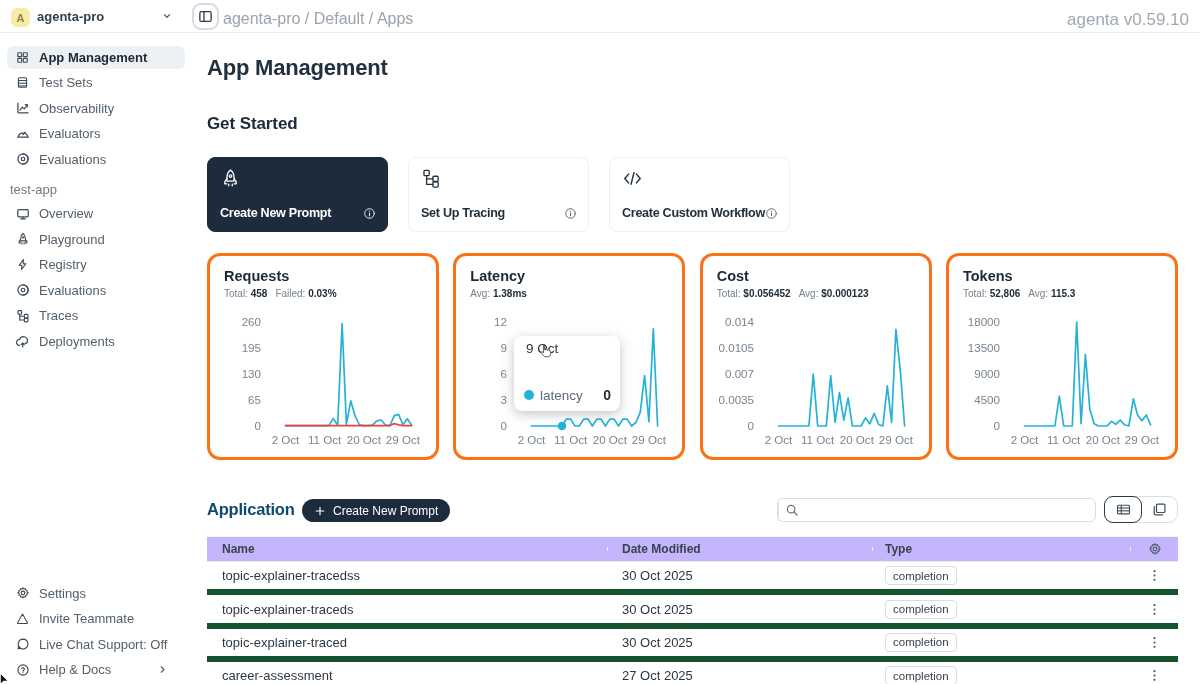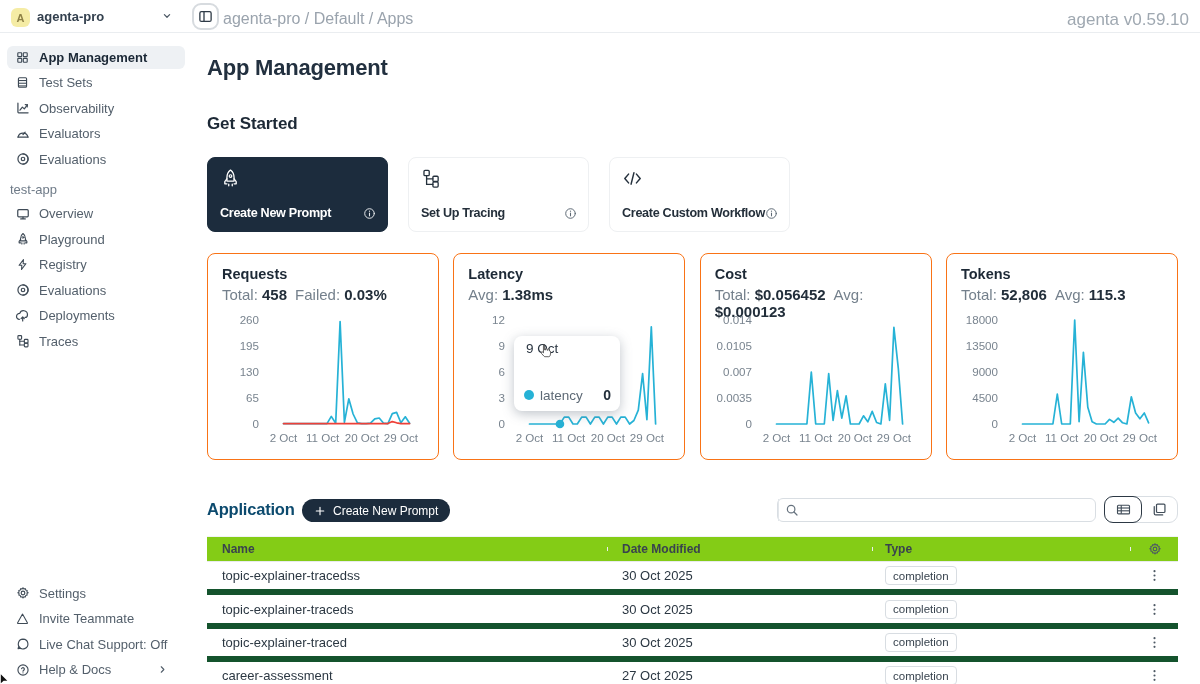--- a/index.html
+++ b/index.html
@@ -45,23 +45,23 @@
   .start-card .big-icon { position:absolute; left:12px; top:10px; color:#25313d; }
   .start-card.dark .big-icon { color:#fff; }
   .start-card .card-foot { position:absolute; left:12px; right:11px; bottom:11px;
     display:flex; align-items:center; justify-content:space-between; }
   .start-card .card-label { font-size:12.6px; font-weight:700; color:#242f3a; letter-spacing:-0.3px; white-space:nowrap; }
   .start-card.dark .card-label { color:#fff; }
   .start-card .info { color:#5c6873; }
   .start-card.dark .info { color:#e8ebee; }
 
   .stat-row { position:absolute; left:16px; top:220px; width:971px; display:flex; justify-content:space-between; }
-  .stat-card { width:232px; height:207px; border:1px solid #f97316; border-radius:8px; background:#fff; position:relative; }
+  .stat-card { width:232px; height:207px; border:3px solid #f97316; border-radius:13px; background:#fff; position:relative; }
   .stat-title { position:absolute; left:14px; top:12px; font-size:14.5px; font-weight:700; color:#1d2936; }
-  .stat-sub { position:absolute; left:14px; top:32px; font-size:15px; color:#74808c; }
+  .stat-sub { position:absolute; left:14px; top:32px; font-size:10px; color:#74808c; }
   .stat-sub b { color:#222e3a; font-weight:700; }
   .stat-sub .pair + .pair { margin-left:8px; }
   .chart { position:absolute; left:0; top:55px; }
 
   
   .chart-tooltip { position:absolute; left:323px; top:295px; width:106px; height:75px;
     background:#fff; border-radius:8px; box-shadow:0 3px 12px rgba(105,117,130,.42); z-index:3;margin-top:8px; }
   .chart-tooltip .tt-date { position:absolute; left:12px; top:5px; font-size:13.5px; color:#2b3642; }
   .chart-tooltip .tt-row { position:absolute; left:10px; right:9px; bottom:8px;
     display:flex; align-items:center; font-size:13.5px; color:#5d6975; }
@@ -85,21 +85,21 @@
   .view-toggle { position:absolute; right:0; top:0; width:74px; height:27px; display:flex;
     border:1px solid #d9dee3; border-radius:9px; background:#fff; }
   .view-toggle .seg { flex:1; display:flex; align-items:center; justify-content:center;
     color:#414d59; cursor:pointer; }
   .view-toggle .seg.active { border:1.5px solid #2c3844; border-radius:9px; margin:-1px; z-index:1; background:#fff; }
   .view-toggle .seg + .seg { border-left:1px solid #e2e6ea; }
   .view-toggle .seg.active + .seg { border-left:none; }
 
   .app-table { position:absolute; left:16px; top:503px; width:971px; }
   .thead { display:flex; height:26px; border-top:1px solid #f1f3f5; border-bottom:1px solid #e8ebee;
-    background:#84cc16; align-items:center; font-size:12px; font-weight:700; color:#39434e;justify-content:center; }
+    background:#c4b5fd; align-items:center; font-size:12px; font-weight:700; color:#39434e;justify-content:center; }
   .trow { display:flex; height:33.4px; border-bottom:6px solid #14532d; align-items:center;
     font-size:13px; color:#2b3742; background:#fff; }
   .col-name { width:401px; padding-left:15px; position:relative; }
   .col-date { width:265px; padding-left:14px; position:relative; }
   .col-type { width:258px; padding-left:12px; position:relative; }
   .col-act  { flex:1; display:flex; align-items:center; justify-content:center; }
   .thead .col-name::after, .thead .col-date::after, .thead .col-type::after {
     content:""; position:absolute; right:0; top:5px; bottom:5px; width:1px; background:#eceef1; }
   .badge { display:inline-block; border:1px solid #d8dde2; border-radius:4px;
     padding:2.5px 7px; font-size:11.5px; color:#39444f; background:#fff; }
@@ -221,38 +221,38 @@
           <svg width="14" height="14" viewBox="0 0 16 16">
             <circle cx="8" cy="8" r="5.8" fill="none" stroke="currentColor" stroke-linecap="round" stroke-linejoin="round" stroke-width="1.4"></circle>
             <path d="M8 2.2A5.8 5.8 0 0 1 8 13.8" fill="none" stroke="currentColor" stroke-linecap="round" stroke-linejoin="round" stroke-width="1.4"></path>
             <circle cx="8" cy="8" r="2" fill="none" stroke="currentColor" stroke-linecap="round" stroke-linejoin="round" stroke-width="1.4"></circle>
           </svg>
         </span>
       <span>Evaluations</span>
     </div>
     <div class="nav-item">
       <span class="icon">
-          <svg width="15" height="15" viewBox="0 0 16 16">
-            <path d="M4.6 12.2a3.2 3.2 0 1 1 .5-6.4 4.2 4.2 0 0 1 8.2 1.3c0 1.7-1.1 3-2.6 3" fill="none" stroke="currentColor" stroke-linecap="round" stroke-linejoin="round" stroke-width="1.3"></path>
-            <path d="M8.2 13.8V9.6M8.2 9.6 6.5 11.3M8.2 9.6l1.7 1.7" fill="none" stroke="currentColor" stroke-linecap="round" stroke-linejoin="round" stroke-width="1.3"></path>
-          </svg>
-        </span>
-      <span>Deployments</span>
-    </div>
-    <div class="nav-item">
-      <span class="icon">
           <svg width="14" height="14" viewBox="0 0 16 16">
             <rect x="2.2" y="1.8" width="4.2" height="4.2" rx="0.9" fill="none" stroke="currentColor" stroke-linecap="round" stroke-linejoin="round" stroke-width="1.3"></rect>
             <path d="M4.3 6v6.6" fill="none" stroke="currentColor" stroke-linecap="round" stroke-linejoin="round" stroke-width="1.3"></path>
             <path d="M4.3 8.3h5.2M4.3 12.6h5.2" fill="none" stroke="currentColor" stroke-linecap="round" stroke-linejoin="round" stroke-width="1.3"></path>
             <rect x="9.5" y="6.2" width="4.2" height="4.2" rx="0.9" fill="none" stroke="currentColor" stroke-linecap="round" stroke-linejoin="round" stroke-width="1.3"></rect>
             <rect x="9.5" y="10.5" width="4.2" height="4.2" rx="0.9" fill="none" stroke="currentColor" stroke-linecap="round" stroke-linejoin="round" stroke-width="1.3"></rect>
           </svg>
         </span>
       <span>Traces</span>
+    </div>
+    <div class="nav-item">
+      <span class="icon">
+          <svg width="15" height="15" viewBox="0 0 16 16">
+            <path d="M4.6 12.2a3.2 3.2 0 1 1 .5-6.4 4.2 4.2 0 0 1 8.2 1.3c0 1.7-1.1 3-2.6 3" fill="none" stroke="currentColor" stroke-linecap="round" stroke-linejoin="round" stroke-width="1.3"></path>
+            <path d="M8.2 13.8V9.6M8.2 9.6 6.5 11.3M8.2 9.6l1.7 1.7" fill="none" stroke="currentColor" stroke-linecap="round" stroke-linejoin="round" stroke-width="1.3"></path>
+          </svg>
+        </span>
+      <span>Deployments</span>
     </div>
   </div>
   <div class="nav-bottom">
     <div class="nav-item">
       <span class="icon">
           <svg width="14" height="14" viewBox="0 0 16 16">
             <circle cx="8" cy="8" r="2.1" fill="none" stroke="currentColor" stroke-linecap="round" stroke-linejoin="round" stroke-width="1.3"></circle>
             <path d="M8 1.9l.9 1.5 1.7-.4.5 1.7 1.7.5-.4 1.7 1.5.9-1.5.9.4 1.7-1.7.5-.5 1.7-1.7-.4-.9 1.5-.9-1.5-1.7.4-.5-1.7-1.7-.5.4-1.7-1.5-.9 1.5-.9-.4-1.7 1.7-.5.5-1.7 1.7.4Z" fill="none" stroke="currentColor" stroke-linecap="round" stroke-linejoin="round" stroke-width="1.2"></path>
           </svg>
         </span>

